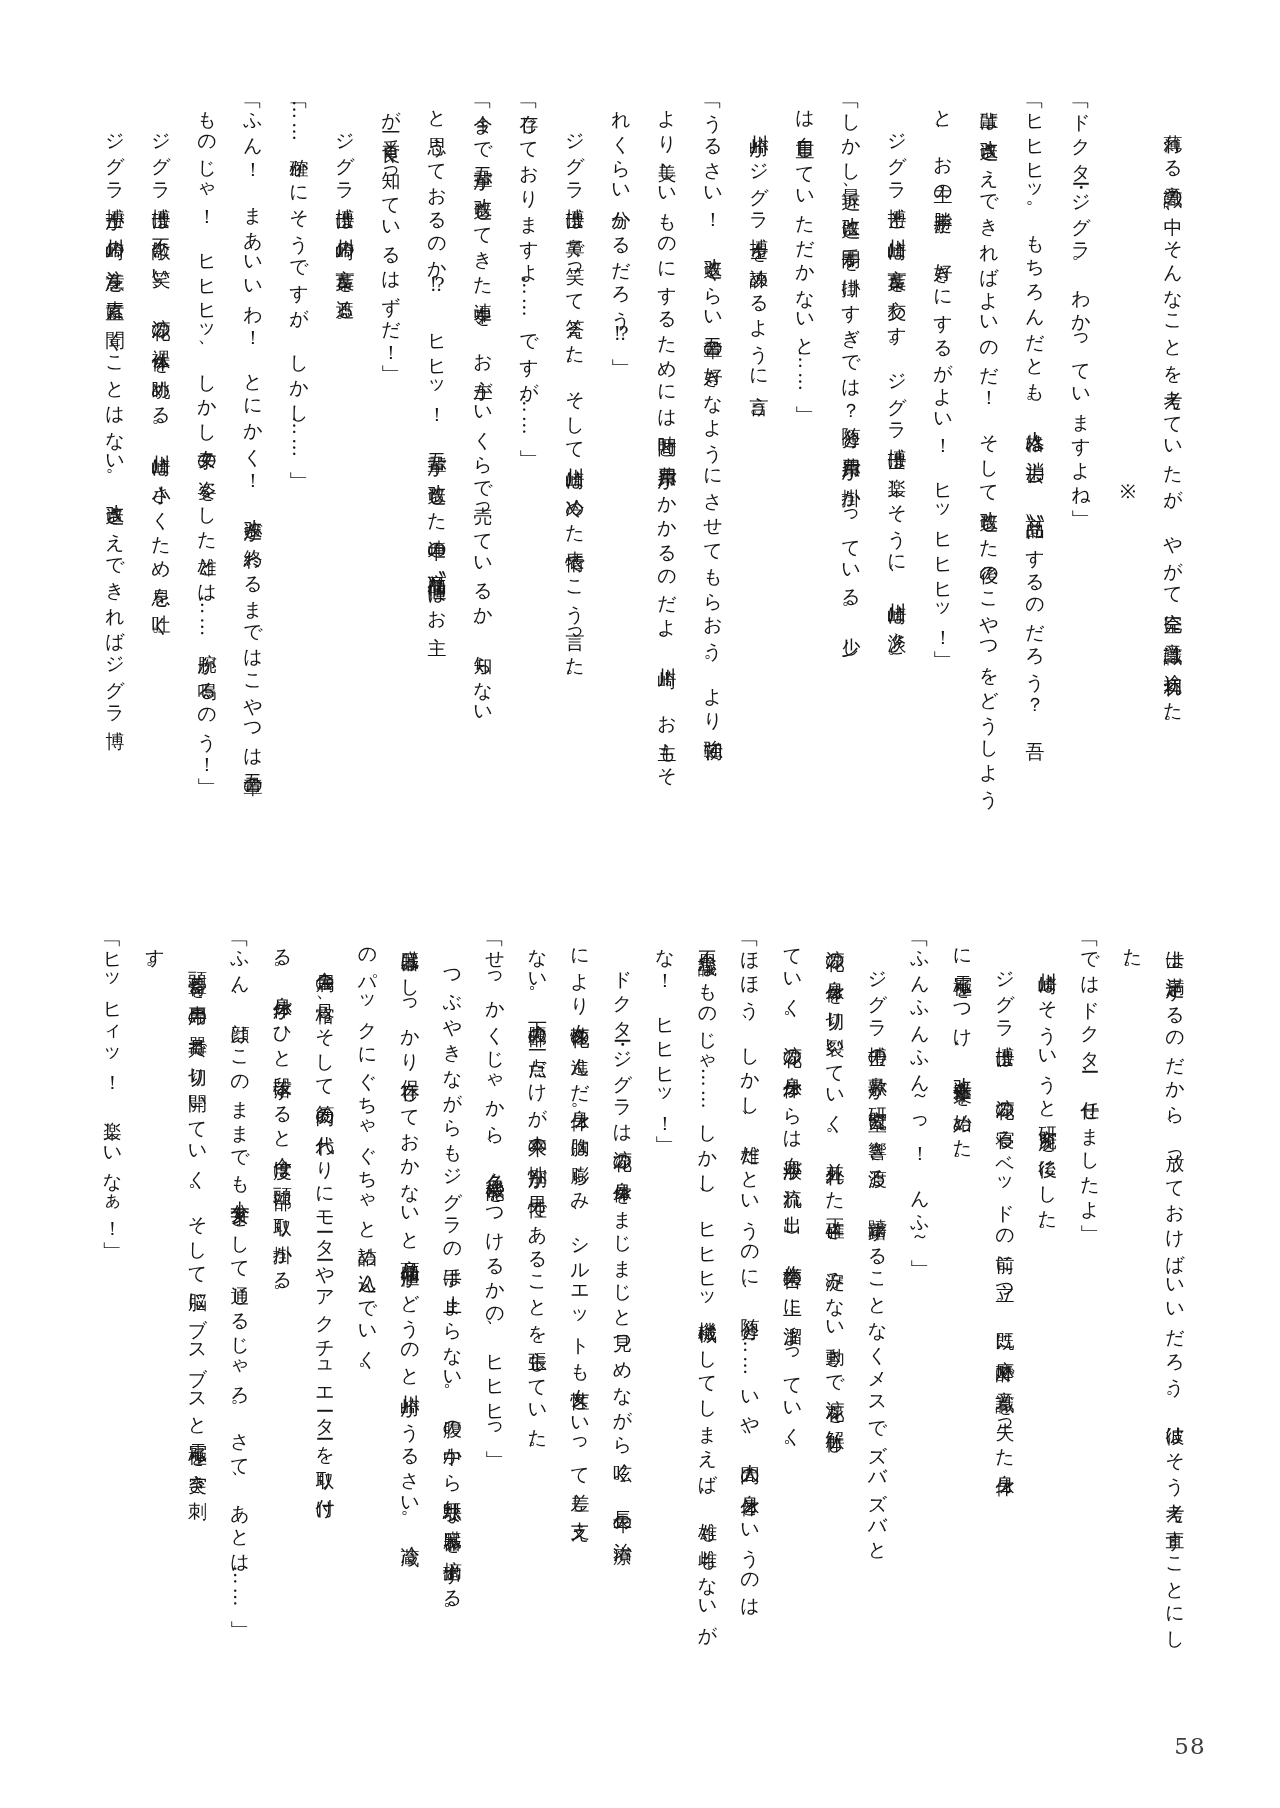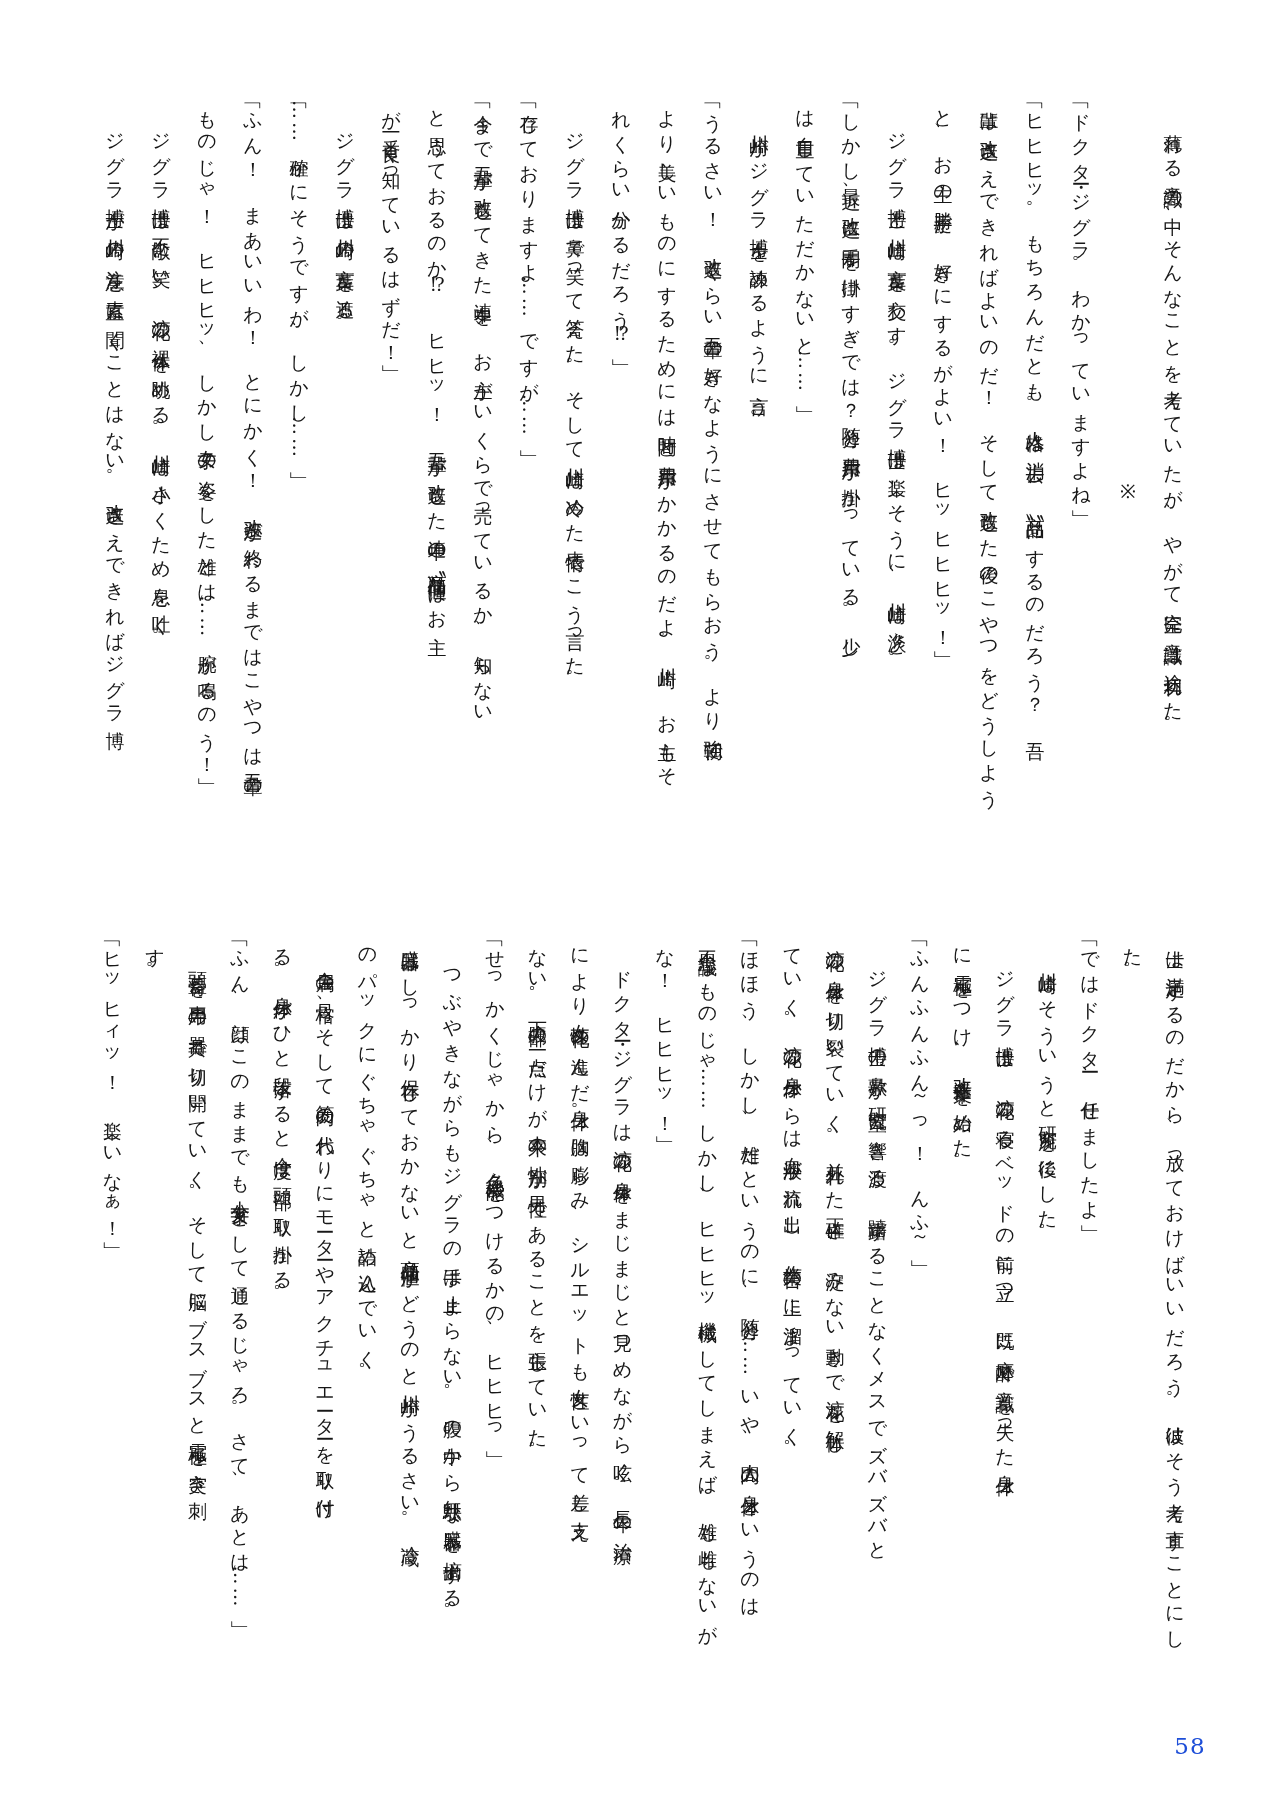--- a/index.html
+++ b/index.html
@@ -50,21 +50,21 @@
     height: 790px;
   }
   .page-number {
     position: absolute;
     top: 1733px;
     left: 1168px;
     width: 44px;
     font-size: 23px;
     letter-spacing: 1px;
     text-align: center;
-    color: #1d4ed8;
+    color: #404040;
   }
 </style>
 </head>
 <body>
 
 <div class="page">
   <div class="band band-top">
       <div class="vcol">　薄れる意識の中、そんなことを考えていたが、やがて完全に意識は途切れた。</div>
       <div class="vcol center">※</div>
       <div class="vcol">「ドクター・ジグラ。わかっていますよね」</div>

